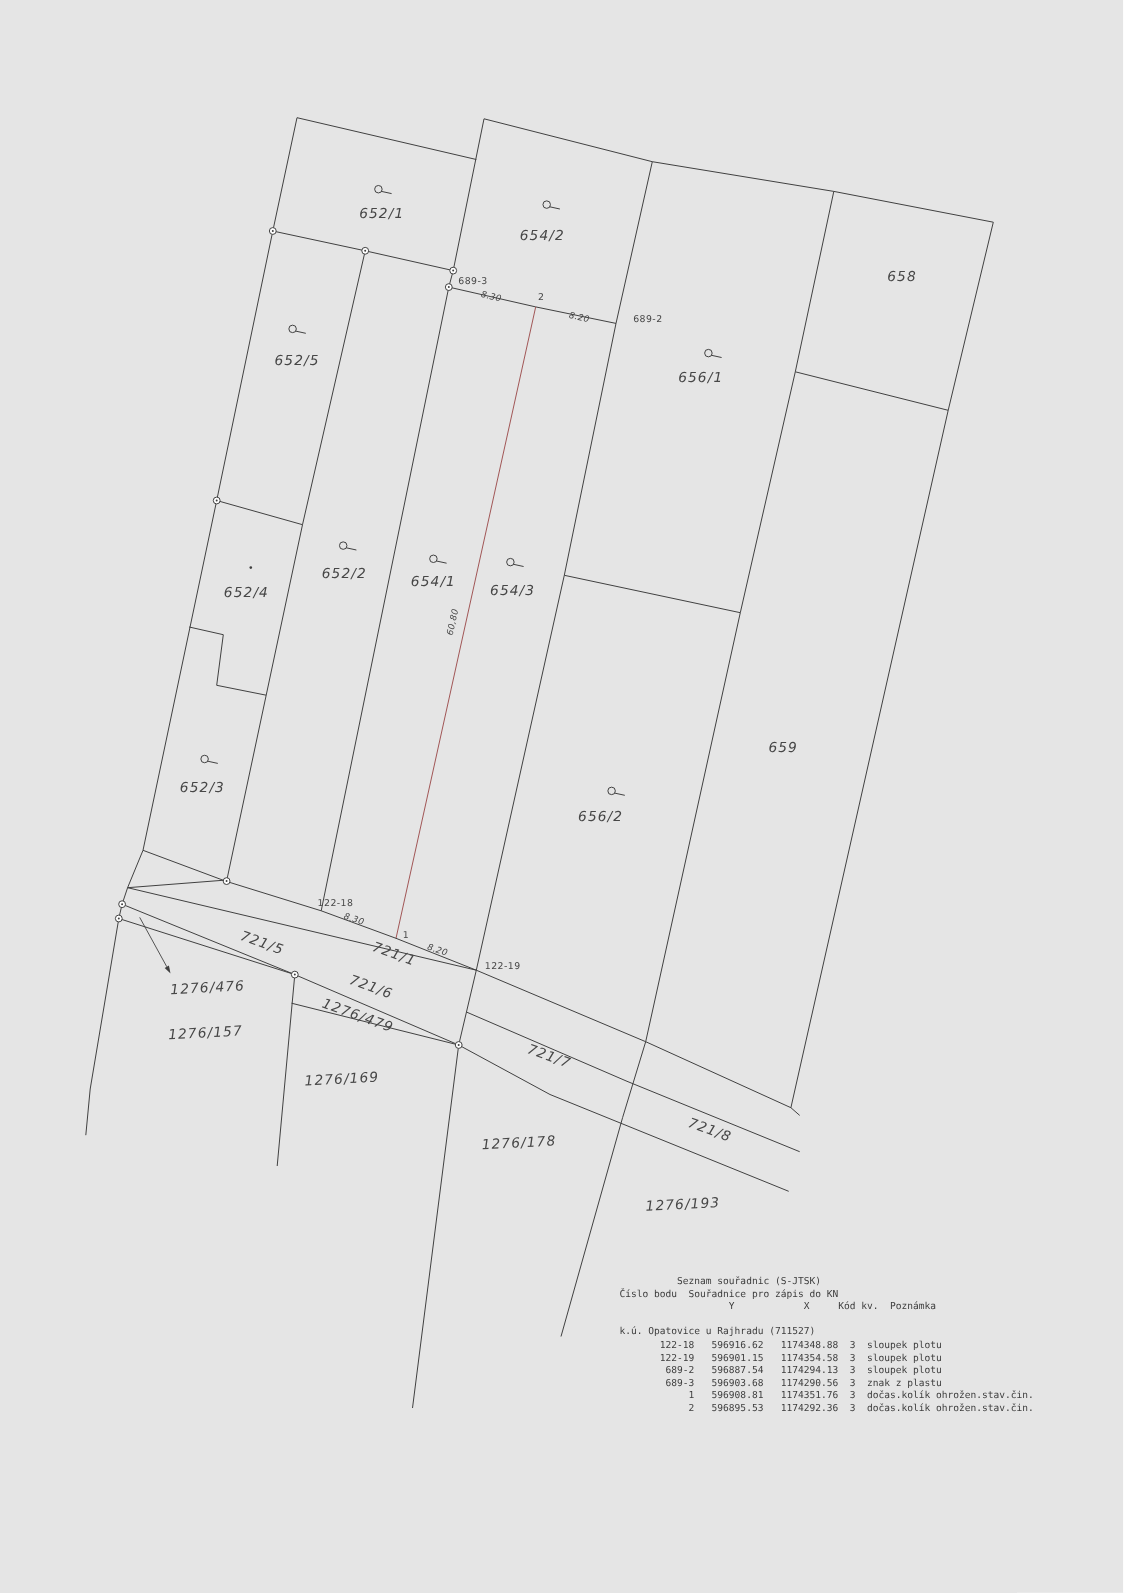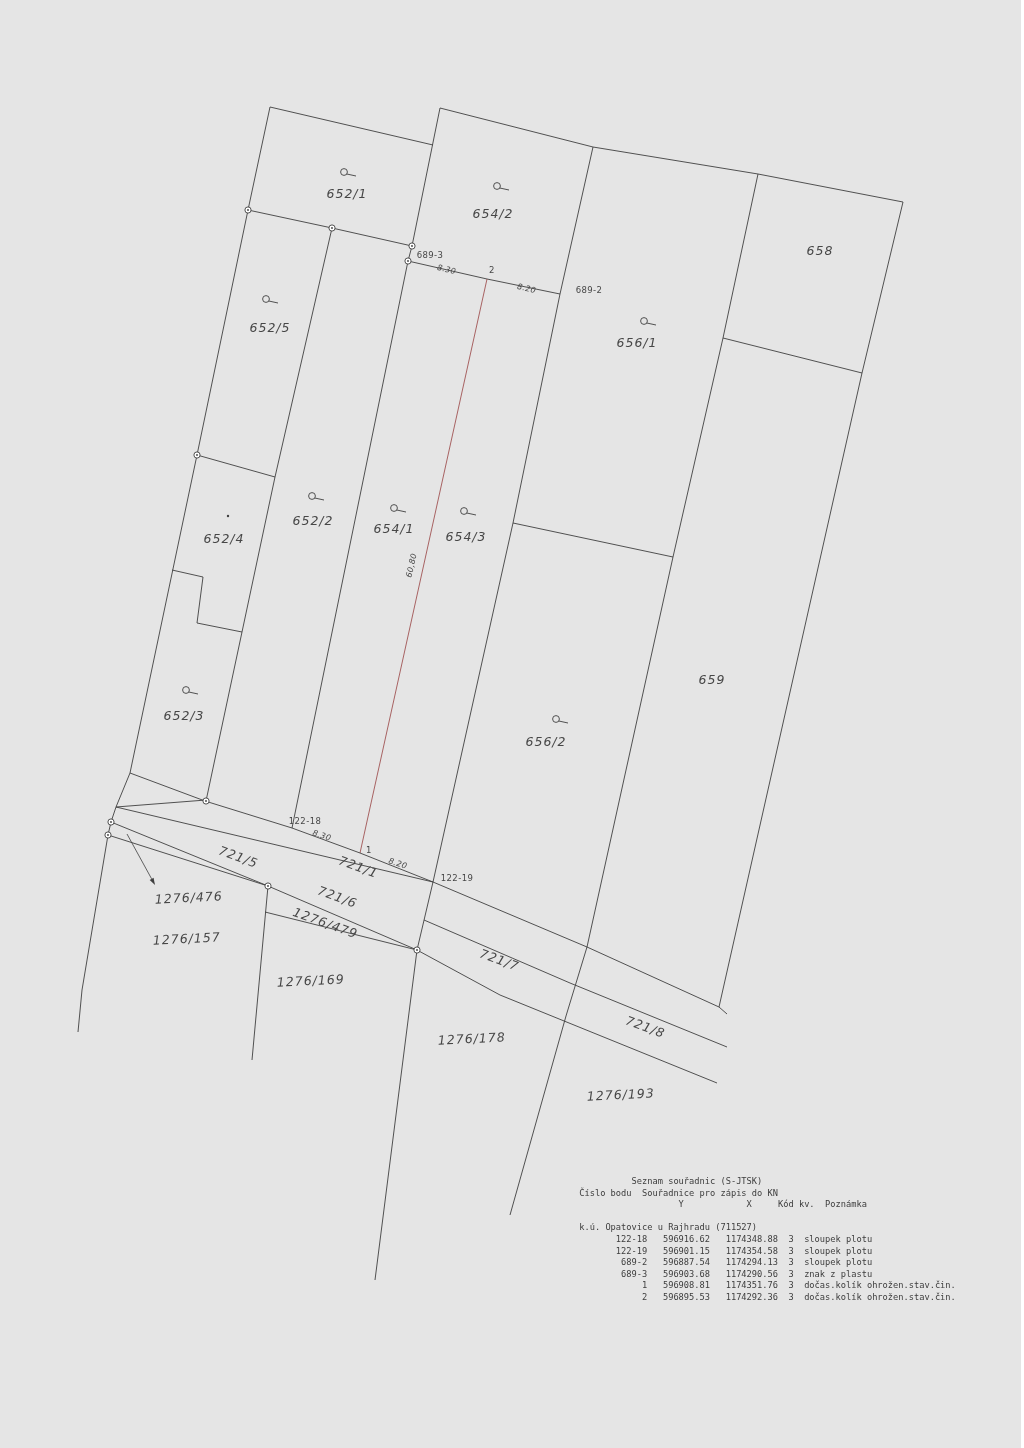--- a/index.html
+++ b/index.html
@@ -4,21 +4,21 @@
 <style>
   html,body{margin:0;padding:0;background:#ffffff;}
   body{width:1024px;height:1448px;position:relative;overflow:hidden;
        font-family:"DejaVu Sans",sans-serif;}
   .stage{position:absolute;left:0;top:0;width:1021px;height:1448px;background:#e5e5e5;}
   svg{position:absolute;left:0;top:0;}
   svg text{fill:#474747;}
   .parcel-lbl{font-size:12.5px;font-style:italic;letter-spacing:1px;}
   .pt-lbl{font-size:8.5px;letter-spacing:0.4px;}
   .dim-lbl{font-size:8px;font-style:italic;letter-spacing:0.3px;}
-  #coord-table{position:absolute;left:558px;top:1160px;margin:16px;
+  #coord-table{position:absolute;left:558px;top:1160px;margin:0;
      font-family:"DejaVu Sans Mono",monospace;font-size:8.7px;line-height:11.6px;
      color:#3d3d3d;white-space:pre;}
 </style>
 </head>
 <body>
 
 <div class="stage">
   <svg id="map-svg" width="1024" height="1448" viewBox="0 0 1024 1448">
       <polyline points="248,210 197,455 130,773 116,807 111,822 108,835 82,990 78,1032" fill="none" stroke="#3f3f3f" stroke-width="0.9"></polyline>
       <polyline points="270,107 248,210" fill="none" stroke="#3f3f3f" stroke-width="0.9"></polyline>

